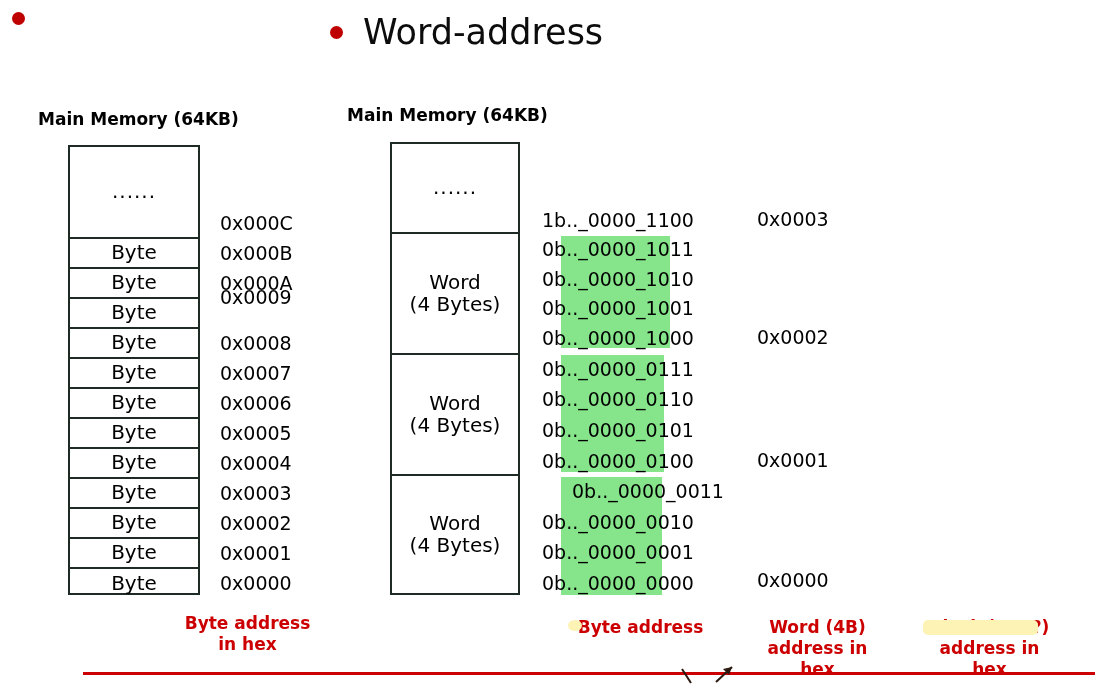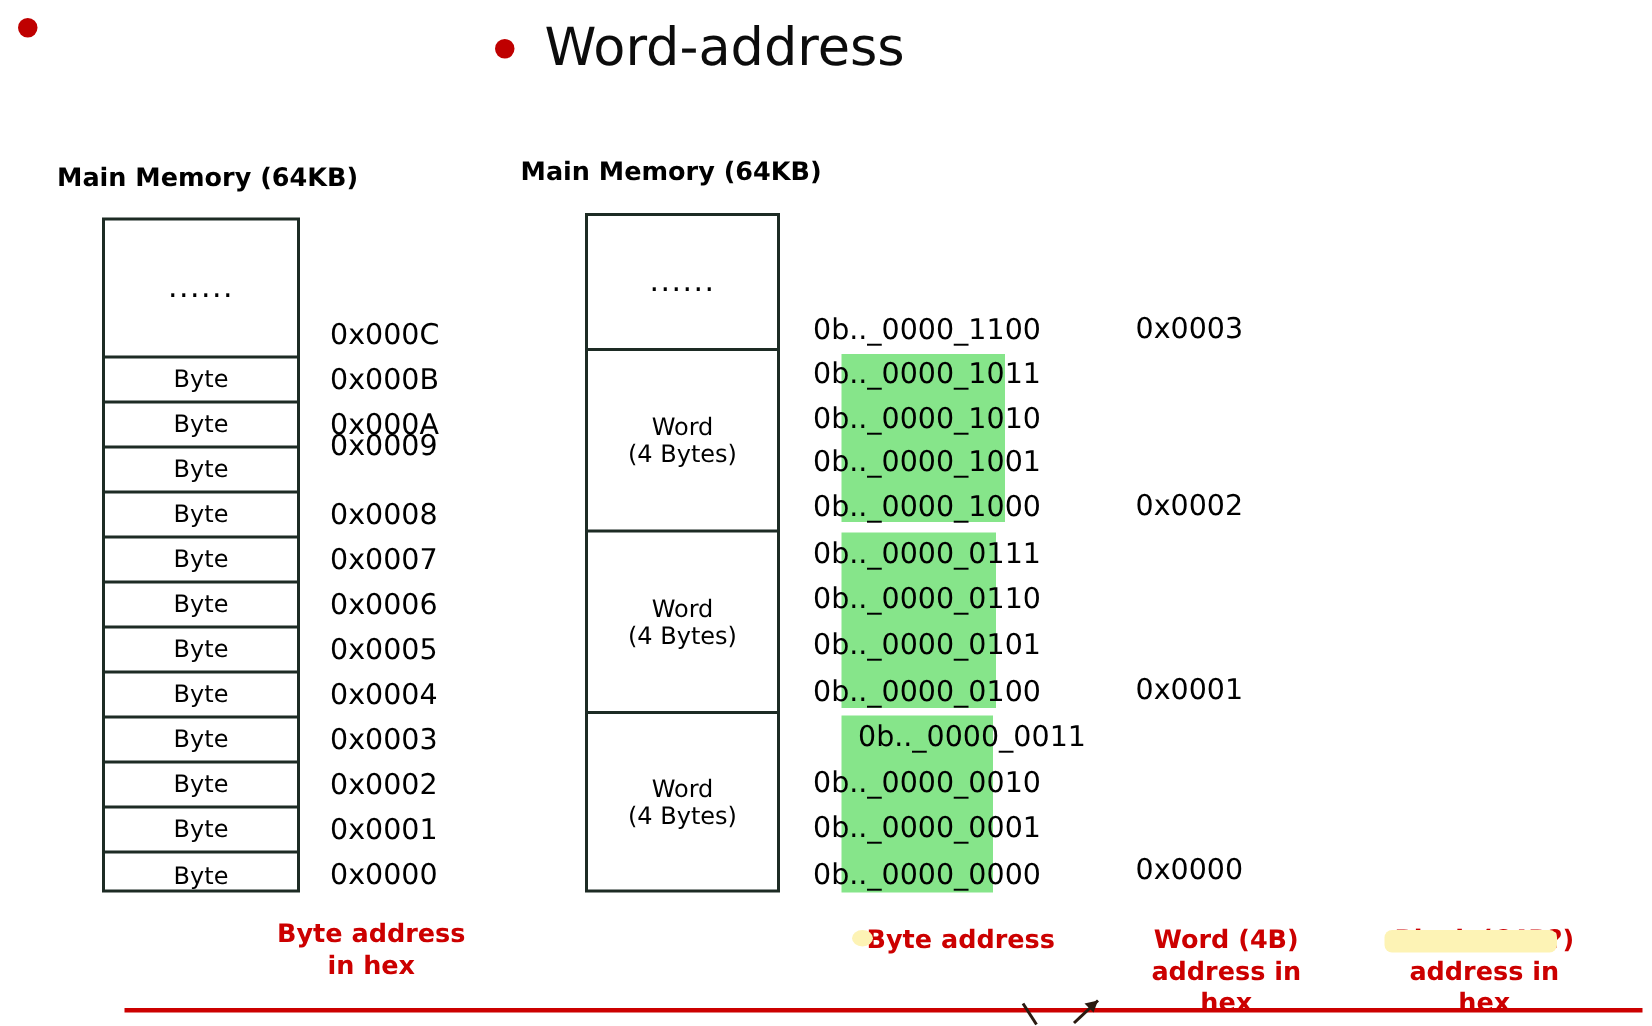--- a/index.html
+++ b/index.html
@@ -48,21 +48,21 @@
     border: 2px solid #1d2b24;
     background: #ffffff;
   }
   .mem-cell {
     box-sizing: border-box;
     border-bottom: 2px solid #1d2b24;
     display: flex;
     align-items: center;
     justify-content: center;
     text-align: center;
-    font-size: 16px;
+    font-size: 20px;
     color: #000000;
     line-height: 1.08;
   }
   .mem-cell:last-child { border-bottom: none; }
   .mem-cell.ellipsis { font-size: 20px; letter-spacing: 1px; color: #000; }
   .mem-cell .word-line2 { display: block; }
 
   
   .addr {
     font-size: 19px;
@@ -168,21 +168,21 @@
   <div class="mem-cell" style="height:117px; flex-direction:column;">
     <span>Word</span>
     <span class="word-line2">(4 Bytes)</span>
   </div>
 </div>
 
 <div class="abs green-band" style="left:561px; top:236px; width:109px; height:112px;"></div>
 <div class="abs green-band" style="left:561px; top:355px; width:103px; height:117px;"></div>
 <div class="abs green-band" style="left:561px; top:477px; width:101px; height:118px;"></div>
 
-<div class="abs bin-addr" style="left:542px; top:211px;">0b.._0000_1100</div>
+<div class="abs bin-addr" style="left:542px; top:211px;">1b.._0000_1100</div>
 <div class="abs bin-addr" style="left:542px; top:240px;">0b.._0000_1011</div>
 <div class="abs bin-addr" style="left:542px; top:270px;">0b.._0000_1010</div>
 <div class="abs bin-addr" style="left:542px; top:299px;">0b.._0000_1001</div>
 <div class="abs bin-addr" style="left:542px; top:329px;">0b.._0000_1000</div>
 <div class="abs bin-addr" style="left:542px; top:360px;">0b.._0000_0111</div>
 <div class="abs bin-addr" style="left:542px; top:390px;">0b.._0000_0110</div>
 <div class="abs bin-addr" style="left:542px; top:421px;">0b.._0000_0101</div>
 <div class="abs bin-addr" style="left:542px; top:452px;">0b.._0000_0100</div>
 <div class="abs bin-addr" style="left:572px; top:482px;">0b.._0000_0011</div>
 <div class="abs bin-addr" style="left:542px; top:513px;">0b.._0000_0010</div>

